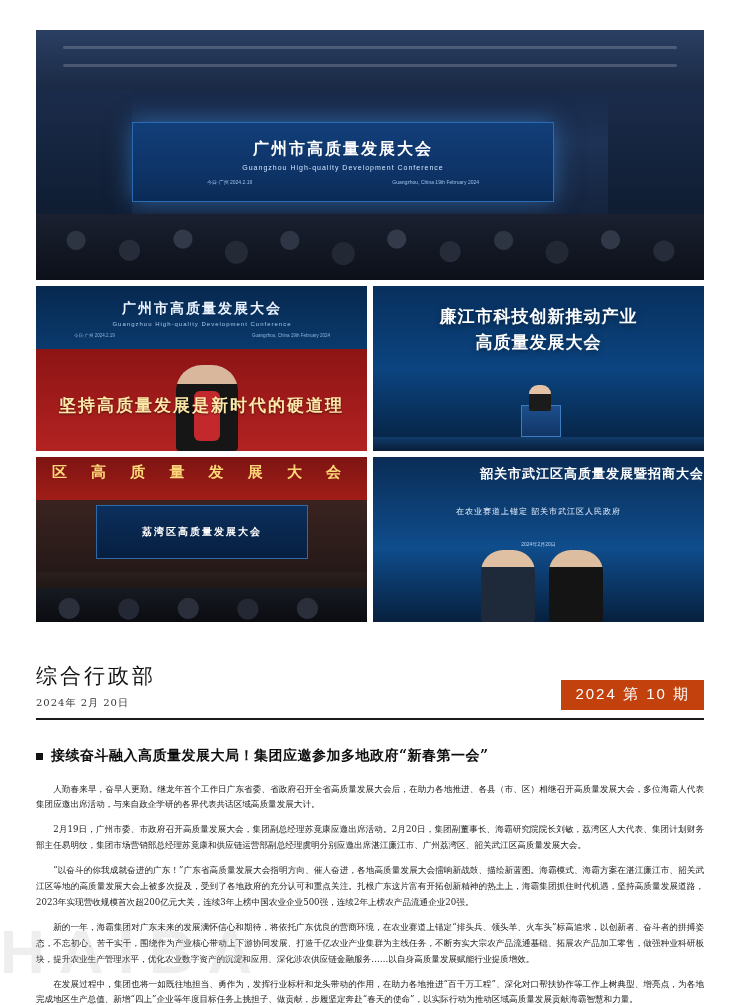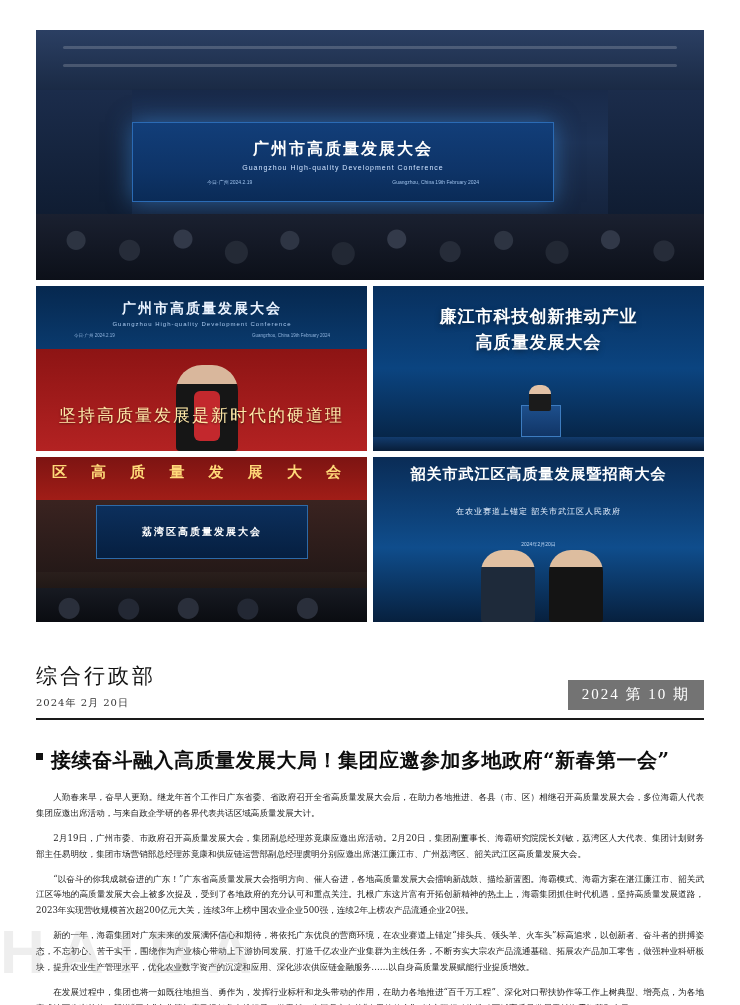--- a/index.html
+++ b/index.html
@@ -97,22 +97,22 @@
 
   
   .p2 { background: linear-gradient(180deg,#06284f 0%, #0a3a6d 38%, #8d1414 38%, #b32222 100%); }
   .p2 .banner {
     position:absolute; left: 22px; top: 14px; width: 288px; text-align:center; color:#eaf3ff;
   }
   .p2 .banner .b1 { font-size: 14px; font-weight: bold; letter-spacing: 2px; }
   .p2 .banner .b2 { font-size: 6px; letter-spacing: 1px; color:#a9c9ef; margin-top:3px; }
   .p2 .banner .b3 { font-size: 4.5px; color:#8fb3dd; margin-top:6px; display:flex; justify-content:space-between; padding:0 16px;}
   .p2 .redtext {
-    position:absolute; left: 8px; bottom: 24px; width: 315px; text-align:center;
-    color:#ffe9a8; font-size: 17px; font-weight: normal; letter-spacing: 2px;
+    position:absolute; left: 8px; bottom: 34px; width: 315px; text-align:center;
+    color:#ffe9a8; font-size: 17px; font-weight: bold; letter-spacing: 2px;
     text-shadow: 0 1px 2px rgba(0,0,0,.5);
   }
   .p2 .person {
     position:absolute; left: 140px; bottom: 0; width: 62px; height: 86px;
     background: linear-gradient(180deg,#d9b79c 0 22%, #161616 22% 100%);
     border-radius: 26px 26px 4px 4px;
   }
   .p2 .person::after {
     content:""; position:absolute; left:18px; top:26px; width:26px; height:50px;
     background:#c3282d; border-radius:6px;
@@ -164,22 +164,22 @@
       radial-gradient(circle at 28% 62%, #232834 0 10px, transparent 11px),
       radial-gradient(circle at 46% 60%, #2a2f3b 0 10px, transparent 11px),
       radial-gradient(circle at 64% 62%, #232834 0 10px, transparent 11px),
       radial-gradient(circle at 82% 60%, #2a2f3b 0 10px, transparent 11px),
       linear-gradient(180deg,#171a22,#0a0c11);
   }
 
   
   .p5 { background: linear-gradient(180deg,#0a2c56 0%, #0f4d8c 55%, #07203e 100%); }
   .p5 .head {
-    position:absolute; left:0; right:0; top: 8px; text-align:center; color:#fff;
-    font-size: 15px; font-weight: bold; letter-spacing: 1px;
+    position:absolute; left:0; right:0; top: 8px; text-align:right; color:#fff;
+    font-size: 13px; font-weight: bold; letter-spacing: 1px;
   }
   .p5 .sub {
     position:absolute; left:0; right:0; top: 48px; text-align:center; color:#e7f1ff;
     font-size: 8px; letter-spacing: 1px; line-height: 1.8;
   }
   .p5 .date {
     position:absolute; left:0; right:0; top: 84px; text-align:center; color:#bcd6f4;
     font-size: 5px;
   }
   .p5 .manA, .p5 .manB {
@@ -205,38 +205,38 @@
     color: #111;
   }
   .masthead .left .date {
     font-family: "DejaVu Serif", serif;
     font-size: 10px;
     color: #333;
     margin-top: 6px;
     letter-spacing: 1px;
   }
   .masthead .issue {
-    background: #737373;
+    background: #c2410c;
     color: #fff;
-    font-family: Liberation Serif, serif;
+    font-family: Liberation Sans, sans-serif;
     font-size: 15px;
     letter-spacing: 2px;
     padding: 5px 14px 6px 14px;
     white-space: nowrap;
   }
 
   
   .article { margin-top: 26px; }
   .headline {
     display: flex;
     align-items: flex-start;
     gap: 8px;
     font-family: "DejaVu Serif", serif;
     font-weight: bold;
-    font-size: 20px;
+    font-size: 14px;
     letter-spacing: 0.5px;
     color: #0d0d0d;
     line-height: 1.4;
   }
   .headline .bullet {
     width: 7px; height: 7px; background: #111; flex: 0 0 7px; margin-top: 7px;
   }
   .body { margin-top: 16px; }
   .body p {
     margin: 0 0 9px 0;

